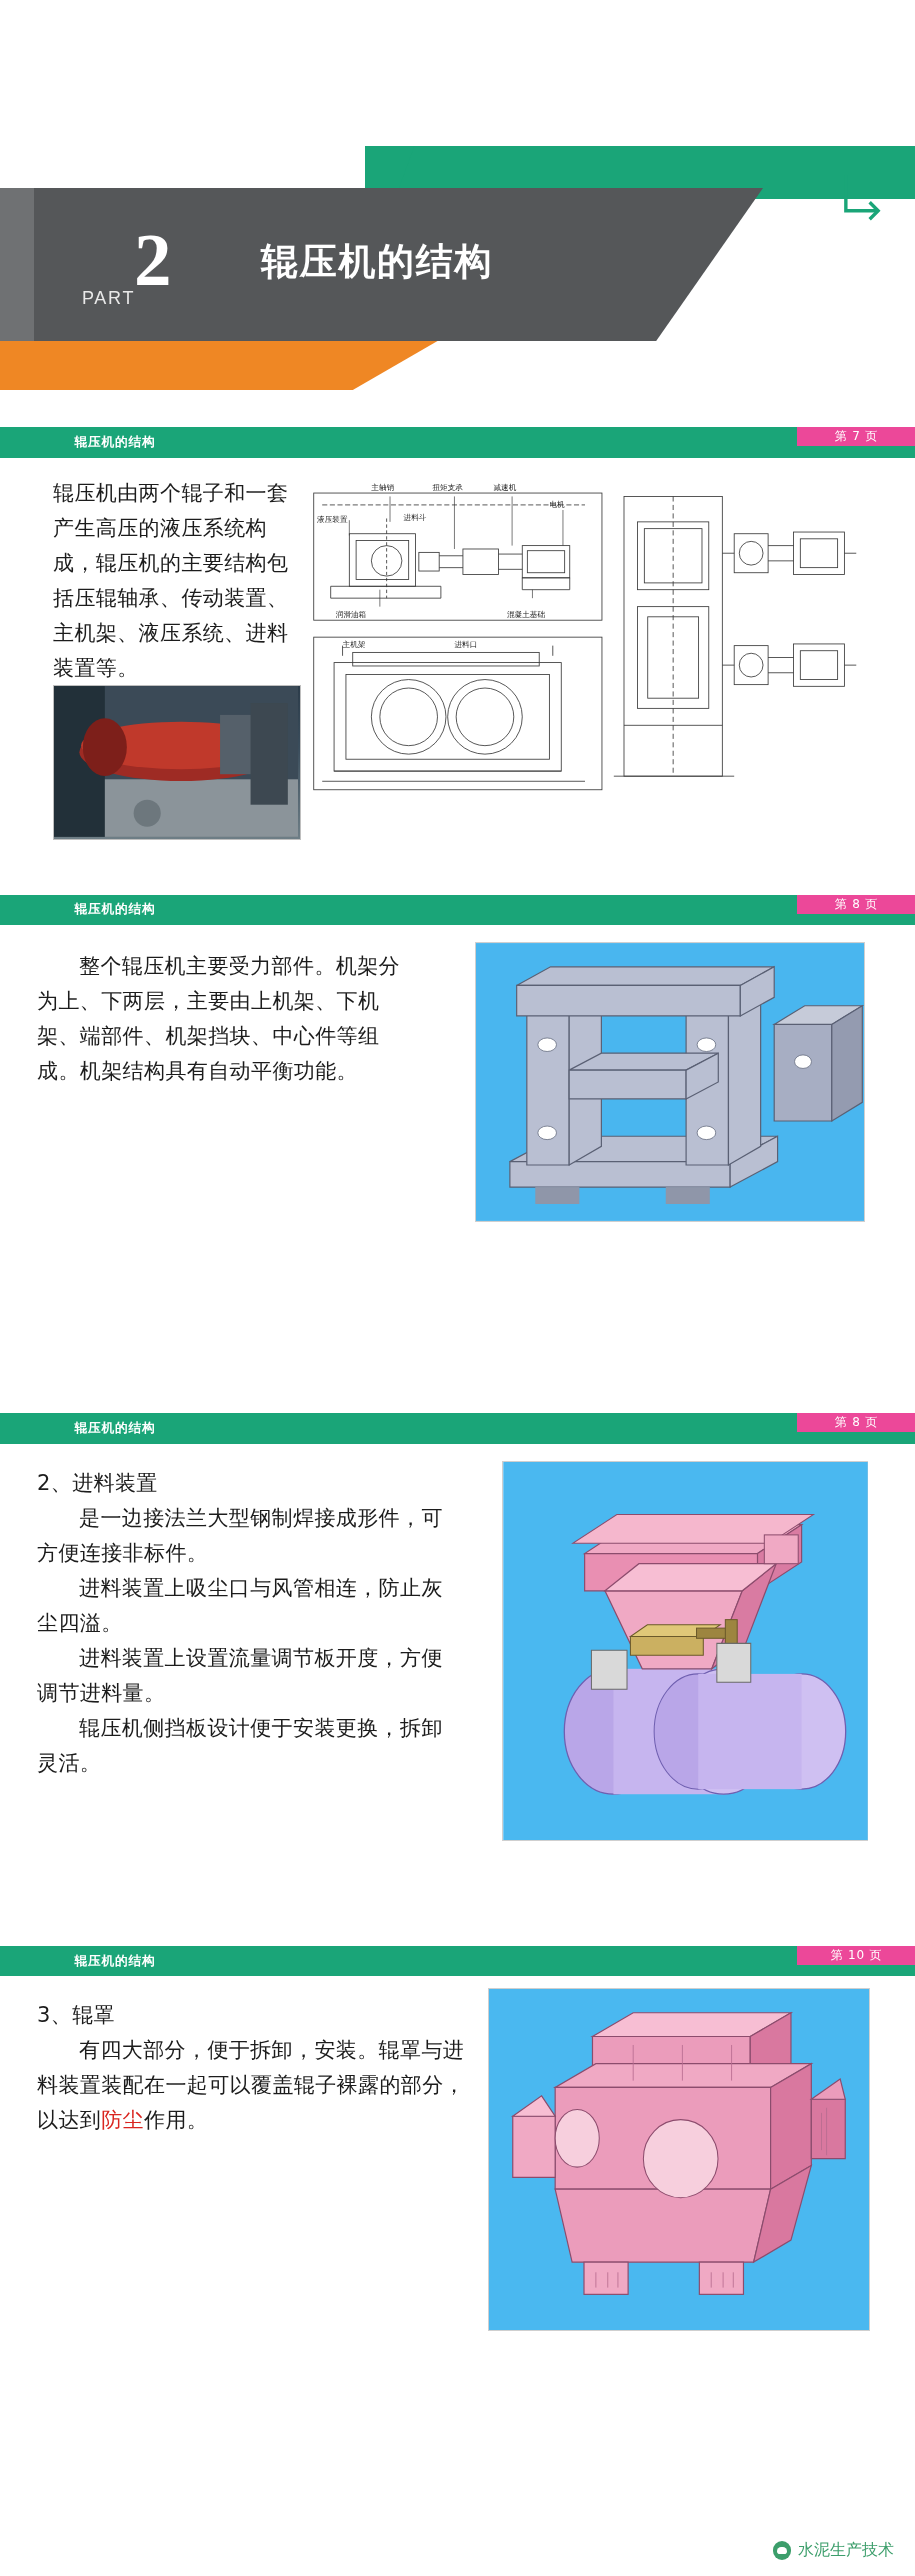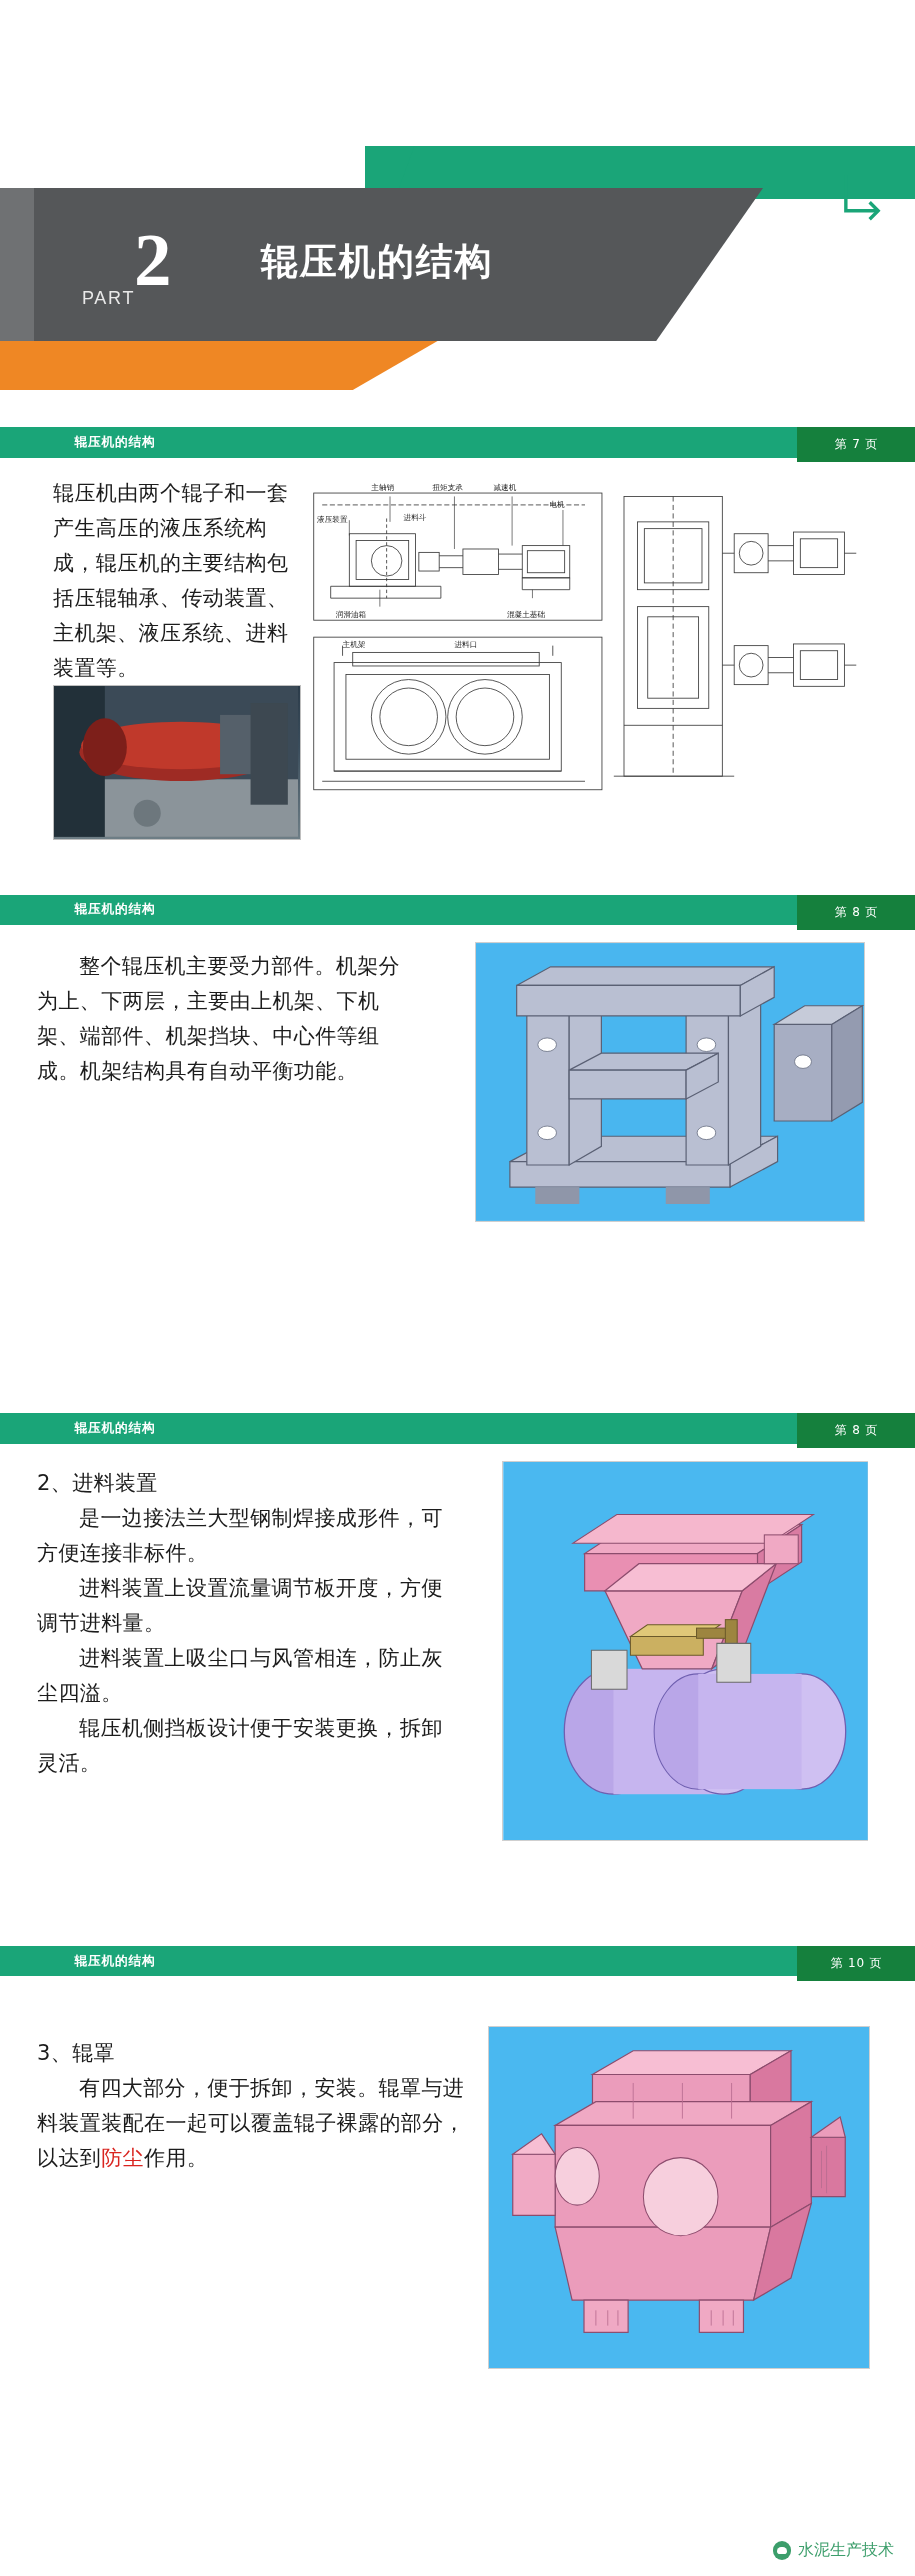--- a/index.html
+++ b/index.html
@@ -136,22 +136,22 @@
     font-size: 12.7px;
     font-weight: bold;
     color: #ffffff;
     letter-spacing: 0.8px;
   }
   .page-tag {
     position: absolute;
     right: 0;
     top: 0;
     width: 119px;
-    height: 35px;
-    background: #15803d;
+    height: 19px;
+    background: #ec4899;
     color: #ffffff;
     font-size: 12px;
     display: flex;
     align-items: center;
     justify-content: center;
     letter-spacing: 0.8px;
   }
 
   .slide-body {
     position: relative;
@@ -414,22 +414,22 @@
     <div class="slide-head">
       <span class="logo">LOGO</span>
       <span class="head-title">辊压机的结构</span>
       <span class="page-tag">第 8 页</span>
     </div>
 
     <div class="slide-body" style="height:497px;">
       <div class="txt-col" style="position:absolute; left:37px; top:22px; width:424px;">
         <p>2、进料装置</p>
         <p class="indent">是一边接法兰大型钢制焊接成形件，可方便连接非标件。</p>
+        <p class="indent">进料装置上吸尘口与风管相连，防止灰尘四溢。</p>
         <p class="indent">进料装置上设置流量调节板开度，方便调节进料量。</p>
-        <p class="indent">进料装置上吸尘口与风管相连，防止灰尘四溢。</p>
         <p class="indent">辊压机侧挡板设计便于安装更换，拆卸灵活。</p>
       </div>
 
       <div class="figbox" style="position:absolute; left:502px; top:17px; width:366px; height:380px;">
         <svg width="365" height="378" viewBox="0 0 430 446">
           <rect x="0" y="0" width="430" height="446" fill="#4ab8f0"></rect>
 
           <g>
             <ellipse cx="130" cy="318" rx="58" ry="74" fill="#b9a6e8" stroke="#6f5fb0" stroke-width="1.5"></ellipse>
             <rect x="130" y="244" width="130" height="148" fill="#c6b5ef" stroke="none"></rect>
@@ -472,21 +472,21 @@
     </div>
   </div>
 
   <div class="slide" style="margin-top:5.1px;">
     <div class="slide-head">
       <span class="logo">LOGO</span>
       <span class="head-title">辊压机的结构</span>
       <span class="page-tag">第 10 页</span>
     </div>
 
-    <div class="slide-body" style="height:390px;margin-top:38px;">
+    <div class="slide-body" style="height:390px;">
       <div class="txt-col" style="position:absolute; left:37px; top:22px; width:432px;">
         <p>3、辊罩</p>
         <p class="indent">
           <span>有四大部分，便于拆卸，安装。辊罩与进料装置装配在一起可以覆盖辊子裸露的部分，以达到</span><span class="red">防尘</span><span>作用。</span>
         </p>
       </div>
 
       <div class="figbox" style="position:absolute; left:488px; top:12px; width:382px; height:343px;">
         <svg width="380" height="341" viewBox="0 0 448 402">
           <rect x="0" y="0" width="448" height="402" fill="#4ab8f0"></rect>

